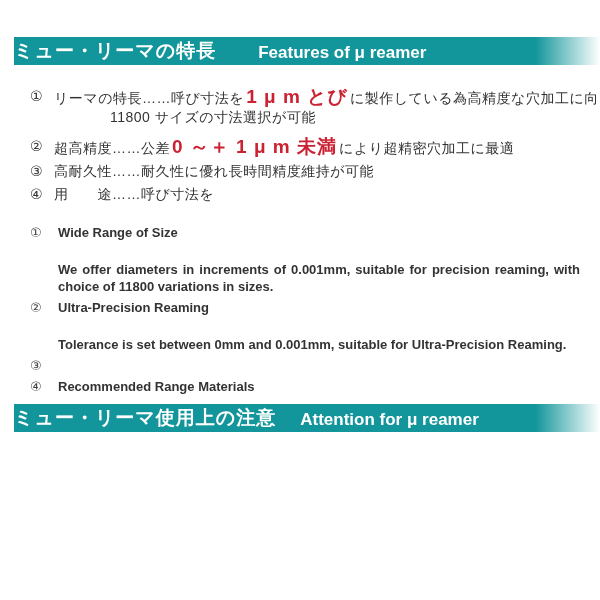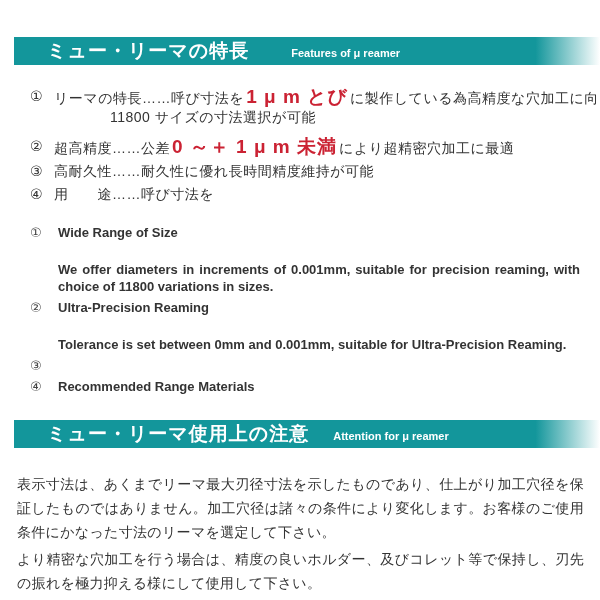--- a/index.html
+++ b/index.html
@@ -4,27 +4,27 @@
 <style>
   html,body{margin:0;padding:0;}
   body{
     width:600px;height:600px;background:#ffffff;
     font-family:"Liberation Sans","DejaVu Sans",sans-serif;
     color:#333333;overflow:hidden;
   }
   
   .bar{
     margin-left:14px;height:28px;
-    display:flex;align-items:center;padding-left:33px;
+    display:flex;align-items:center;padding-left:0;
     background:linear-gradient(90deg,#13969b 0%,#13969b 89%,rgba(255,255,255,0) 100%);
   }
   .bar1{margin-top:37px;}
-  .bar2{margin-top:25px;}
+  .bar2{margin-top:9px;}
   .bar-title{color:#ffffff;font-weight:bold;font-size:19px;letter-spacing:1px;white-space:nowrap;}
-  .bar-sub{color:#ffffff;font-weight:bold;font-size:11px;margin-left:42px;margin-top:3px;white-space:nowrap;}
+  .bar-sub{color:#ffffff;font-weight:bold;font-size:17px;margin-left:42px;margin-top:3px;white-space:nowrap;}
   .bar2 .bar-sub{margin-left:24px;}
 
   
   .jp-list{margin:22px 16px 0 30px;font-size:14px;font-weight:500;letter-spacing:0.5px;}
   .jp-item{display:flex;margin-bottom:4px;line-height:19px;}
   .jp-item.gap-after{margin-bottom:10px;}
   .jp-num{flex:0 0 24px;}
   .jp-text{flex:1;}
   .jp-line1{white-space:nowrap;}
   .jp-highlight{color:#cb2233;font-size:19px;font-weight:bold;letter-spacing:1px;padding:0 2px;}
@@ -116,18 +116,14 @@
       </div>
     </div>
 
   </div>
 
   <div class="bar bar2">
     <span class="bar-title">ミュー・リーマ使用上の注意</span>
     <span class="bar-sub">Attention for μ reamer</span>
   </div>
 
-  <div class="notes">
-    <p>表示寸法は、あくまでリーマ最大刃径寸法を示したものであり、仕上がり加工穴径を保証したものではありません。加工穴径は諸々の条件により変化します。お客様のご使用条件にかなった寸法のリーマを選定して下さい。</p>
-    <p>より精密な穴加工を行う場合は、精度の良いホルダー、及びコレット等で保持し、刃先の振れを極力抑える様にして使用して下さい。</p>
-  </div>
 
 </div>
 
 </body></html>

